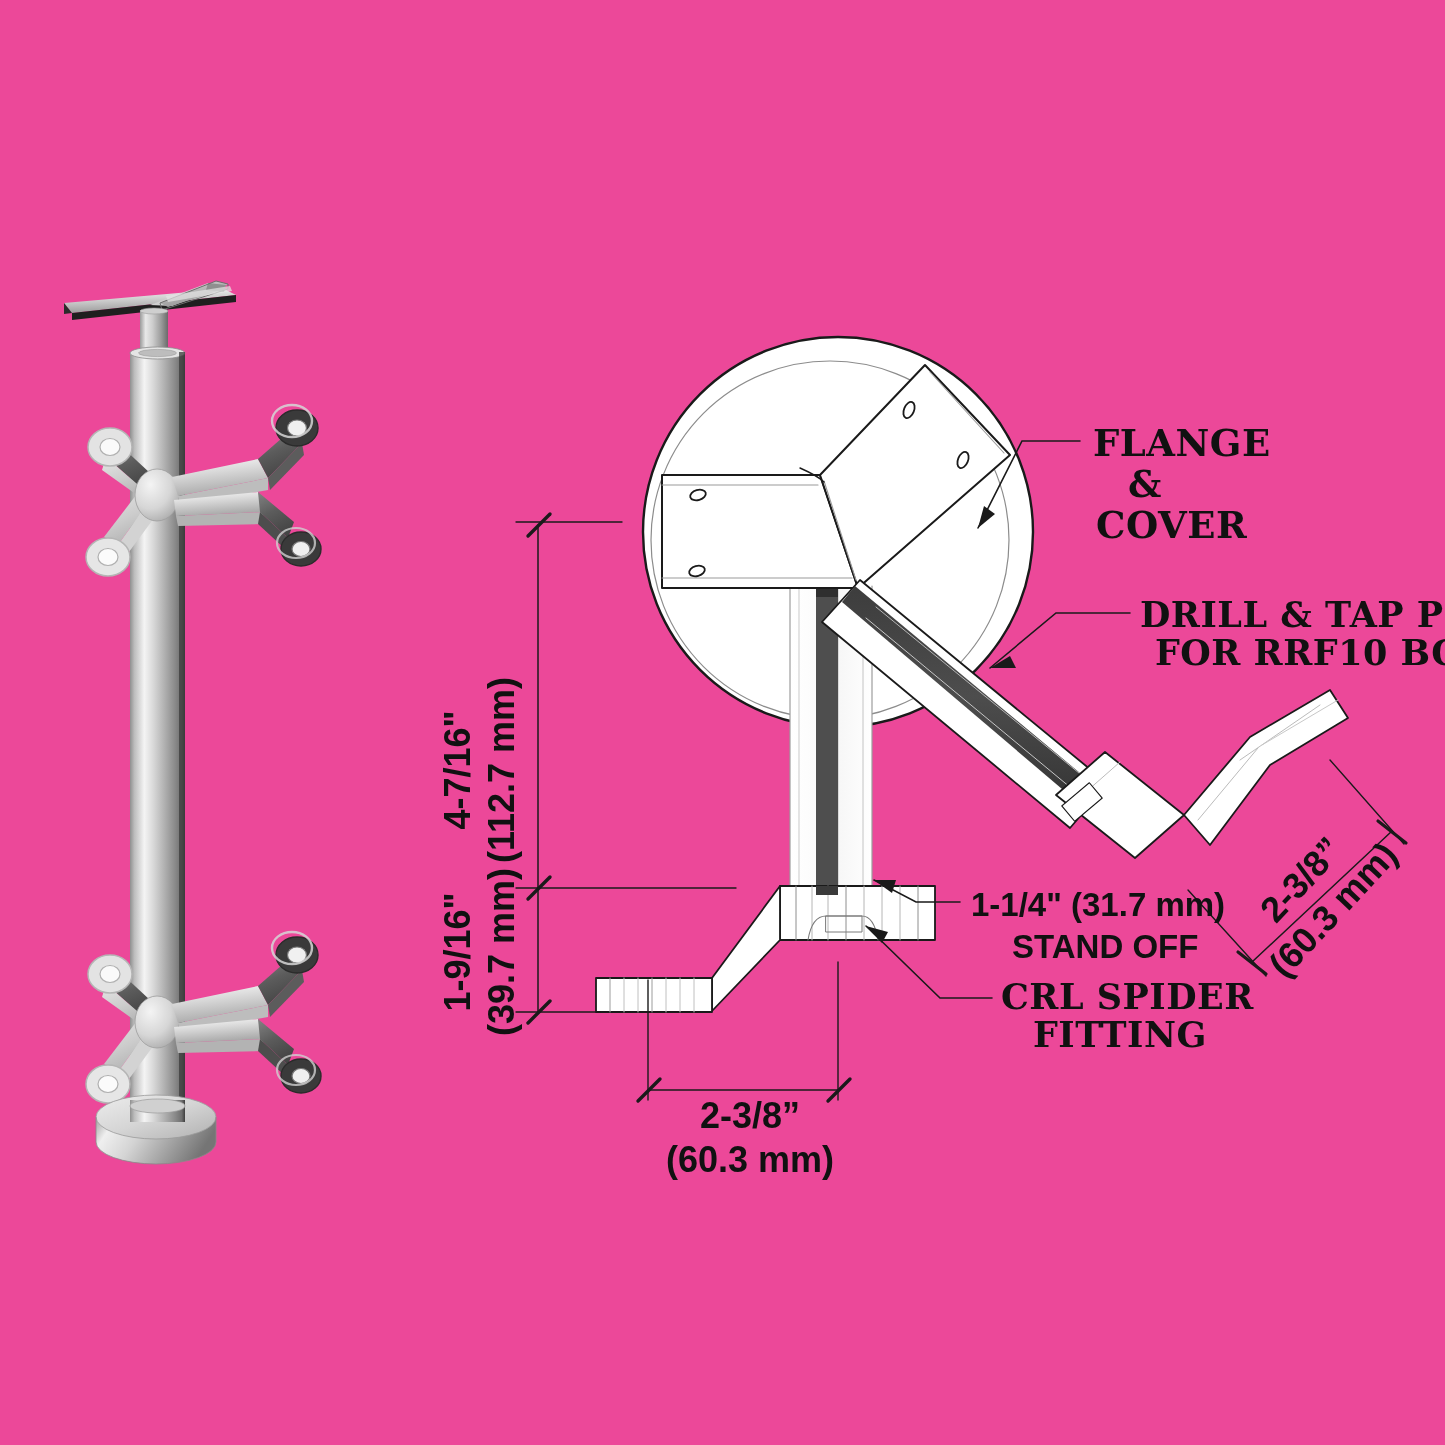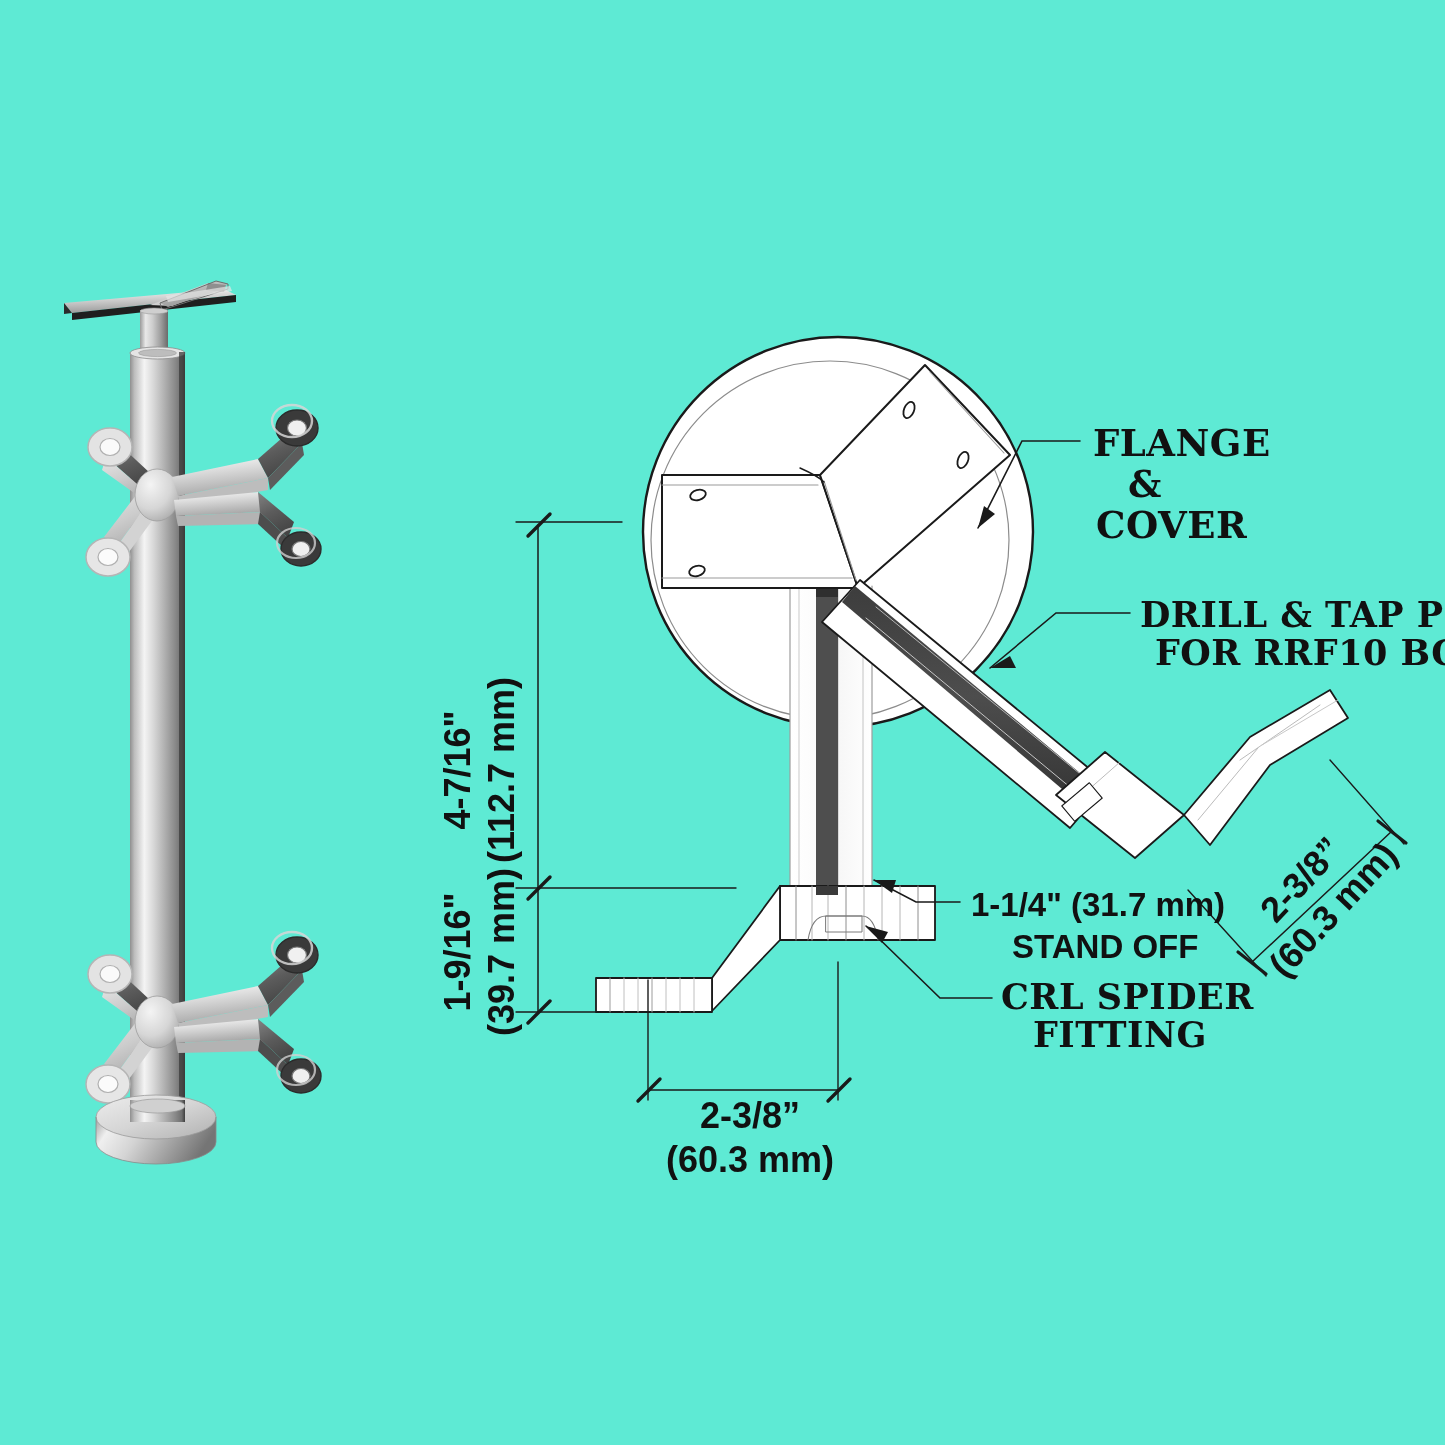--- a/index.html
+++ b/index.html
@@ -12,21 +12,21 @@
     width: 1445px;
     height: 1445px;
     overflow: hidden;
     font-family: "Liberation Sans", sans-serif;
     position: relative;
   }
   #stage {
     position: relative;
     width: 1445px;
     height: 1445px;
-    background: #5eead4;
+    background: #ec4899;
   }
   svg.layer {
     position: absolute;
     top: 0;
     left: 0;
     width: 1445px;
     height: 1445px;
   }
   .txt-serif {
     font-family: "DejaVu Serif", serif;

